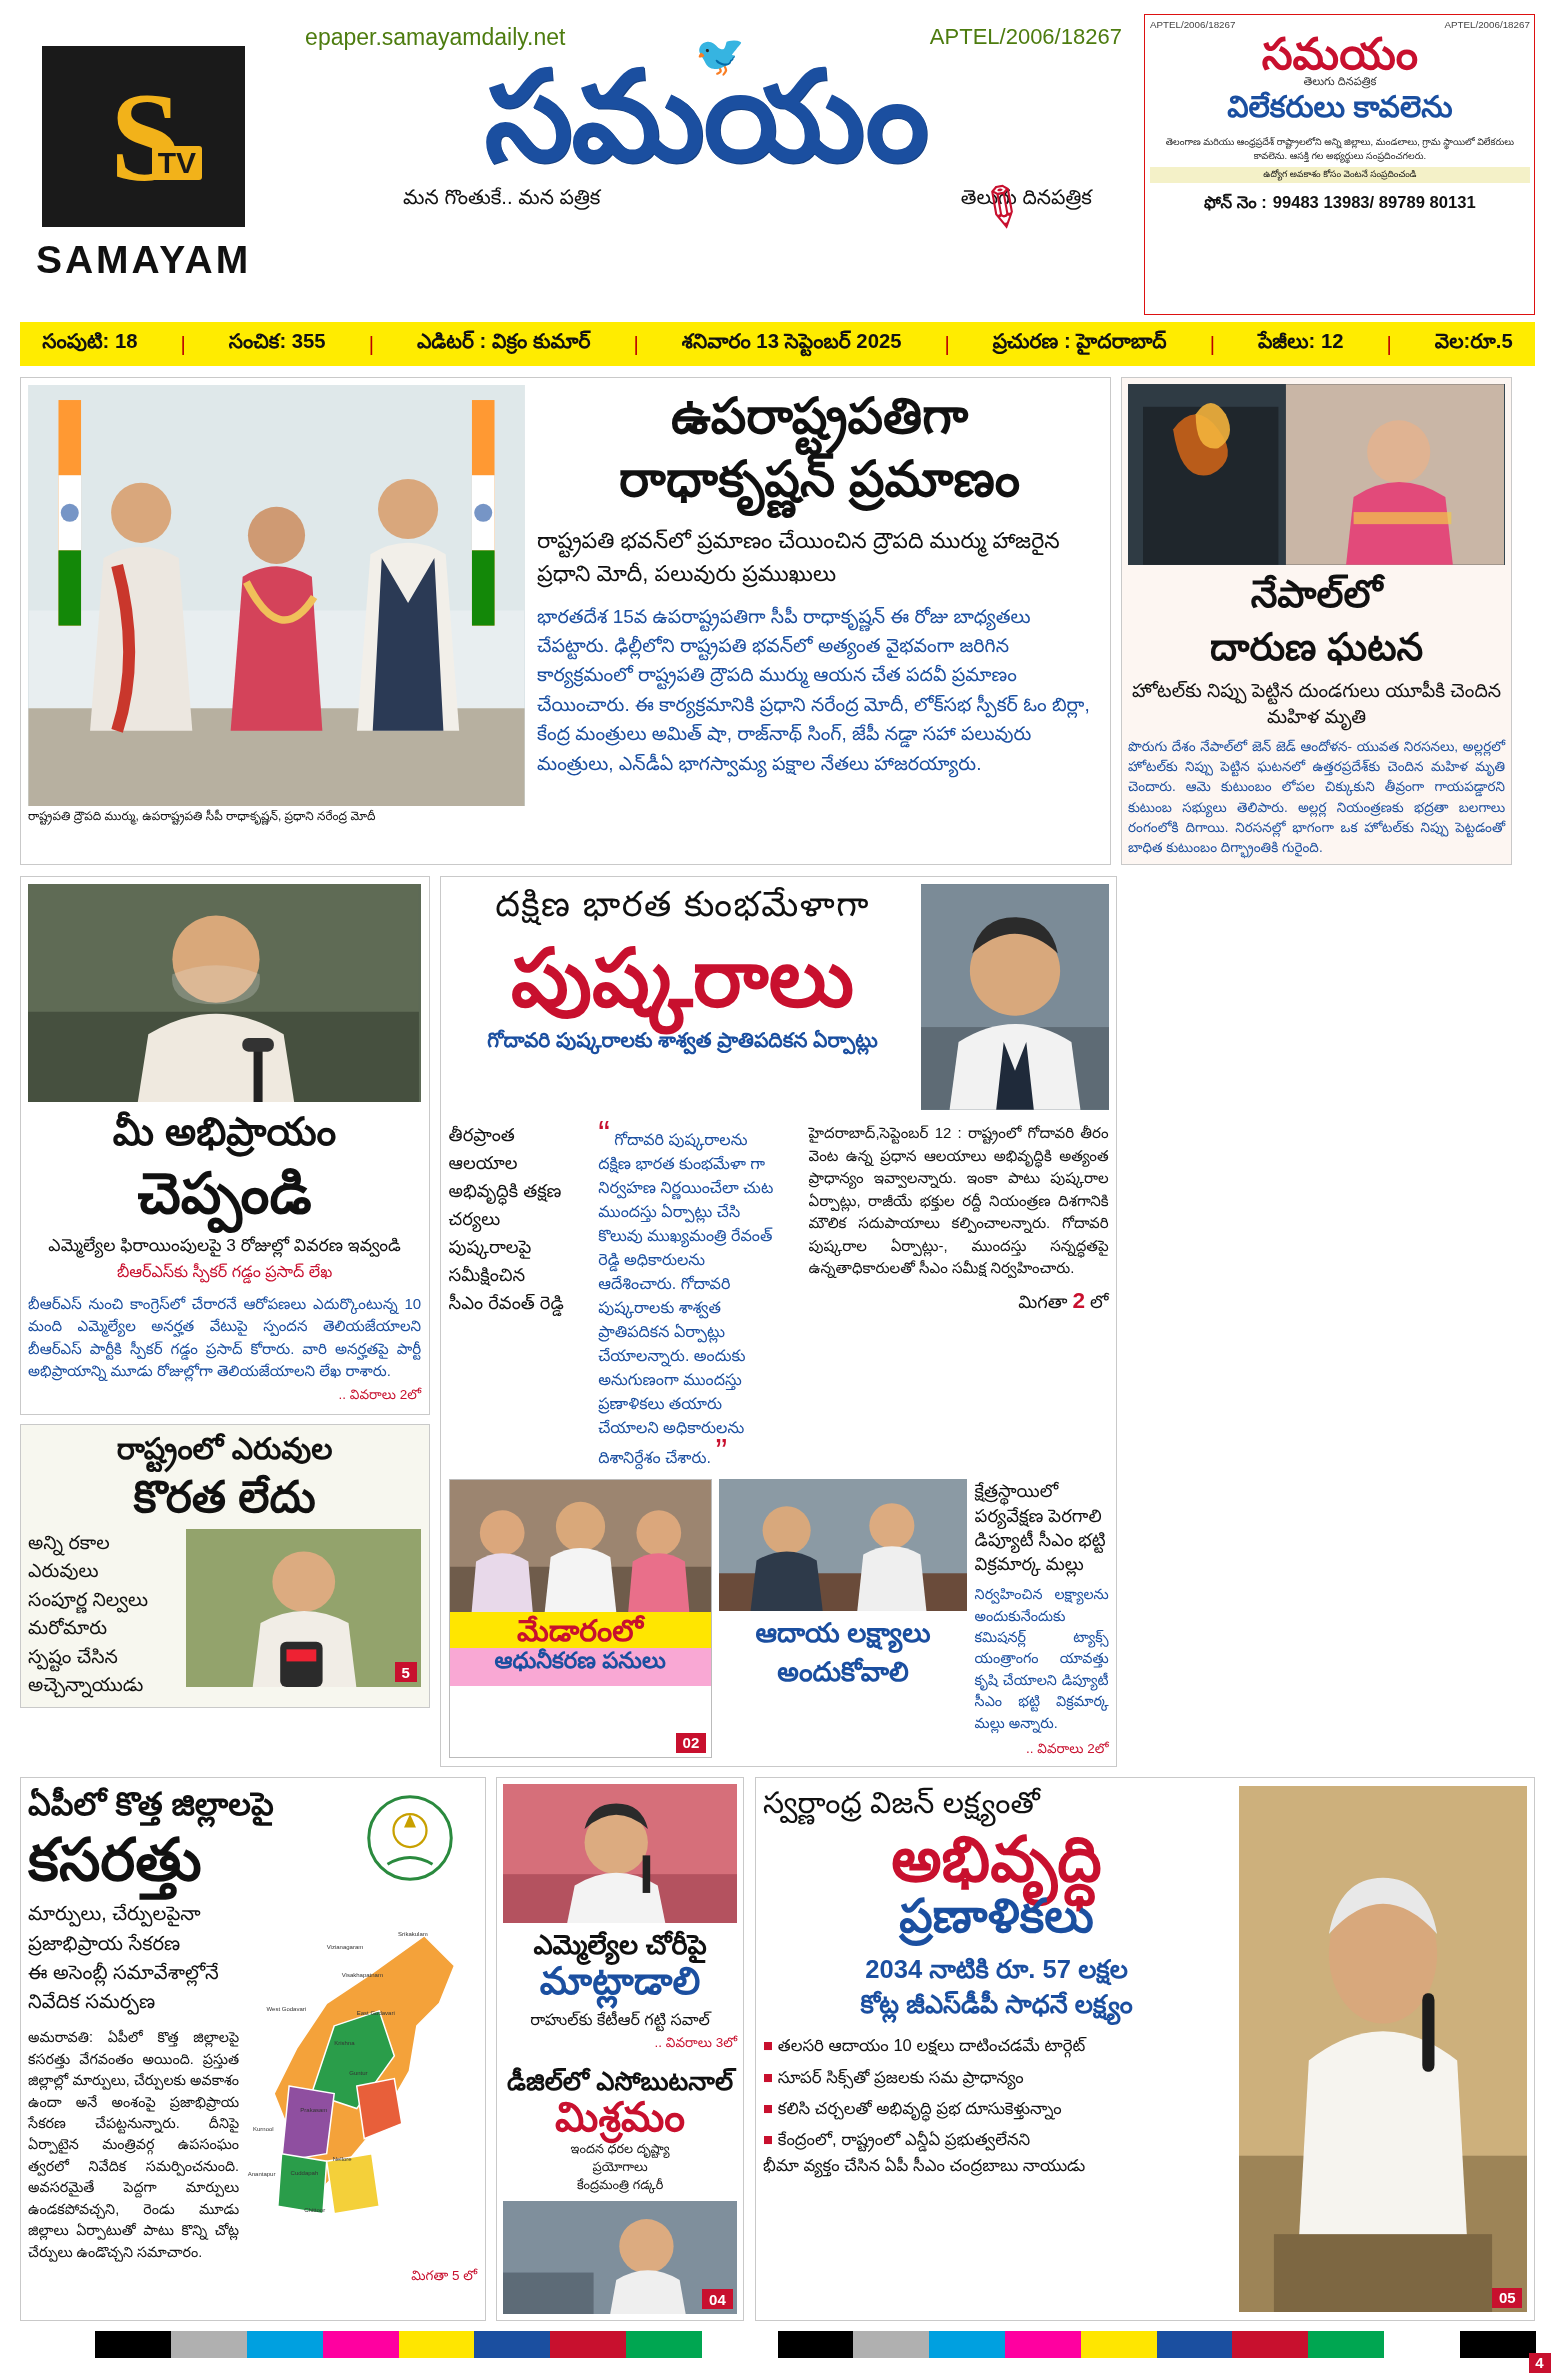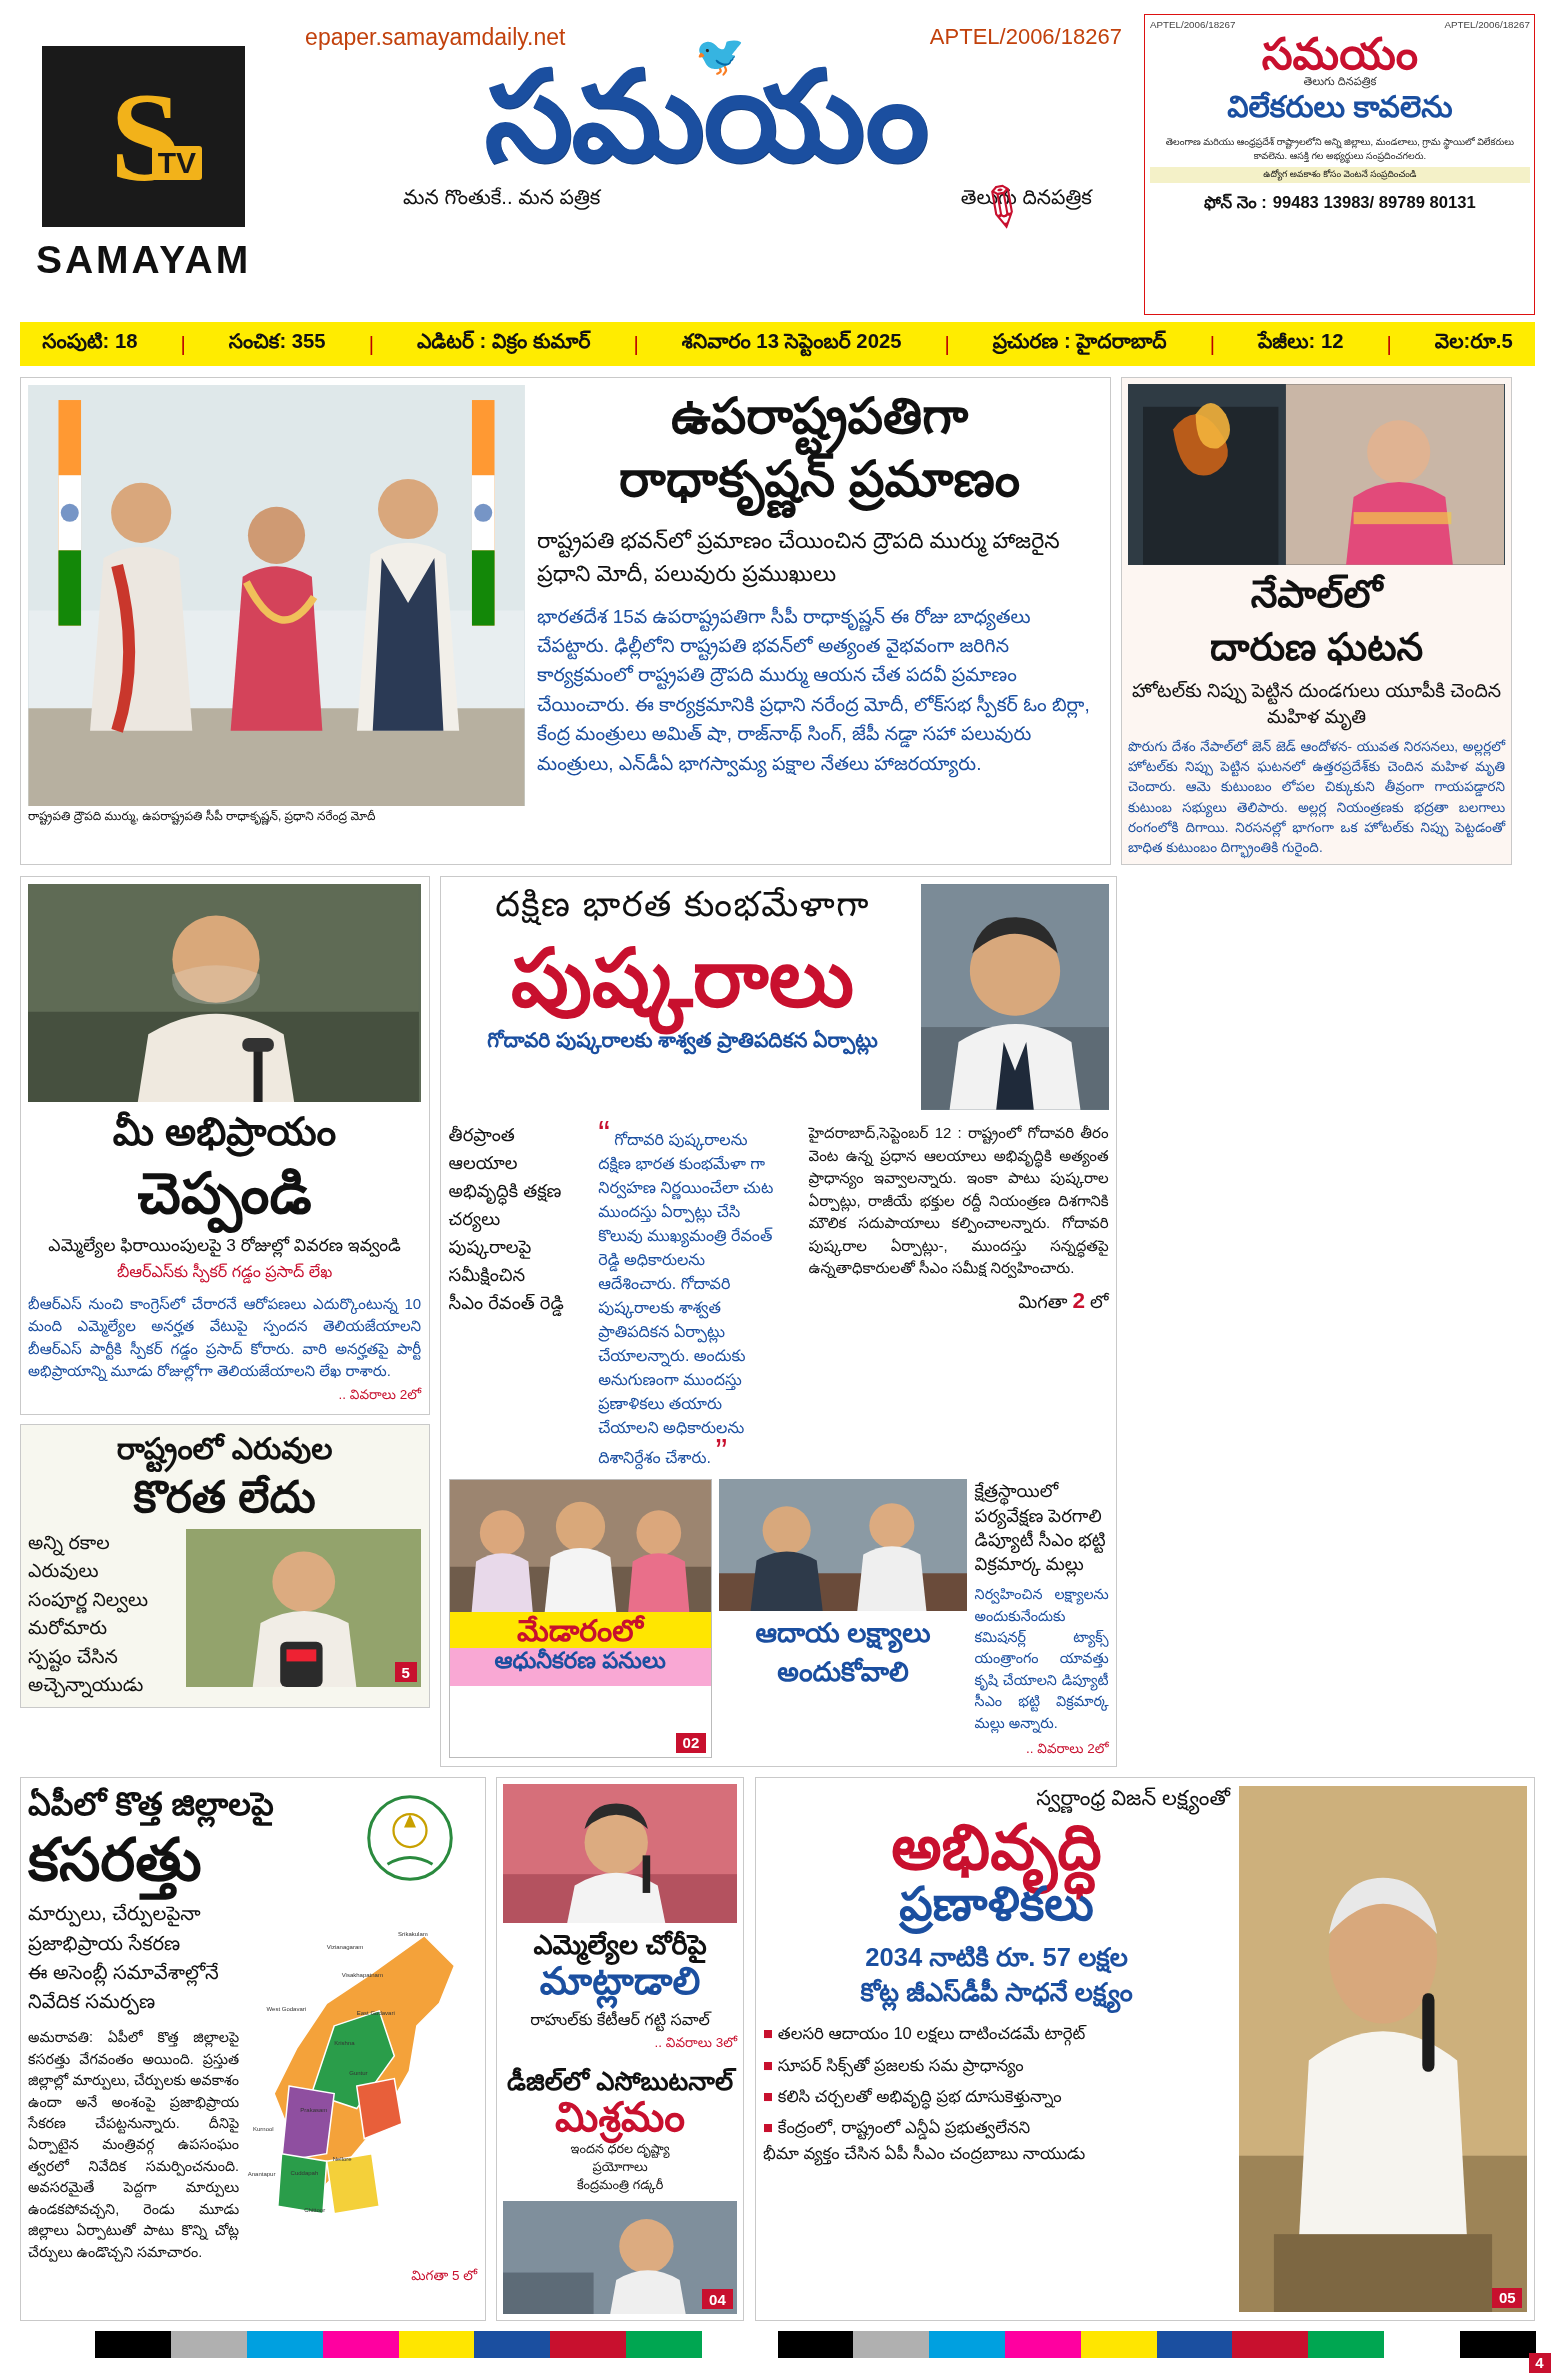--- a/index.html
+++ b/index.html
@@ -16,21 +16,21 @@
 
   
   .masthead { display: flex; align-items: stretch; height: 301px; gap: 7.5px; }
   .logo-box { width: 248px; display:flex; flex-direction:column; align-items:center; justify-content:center; }
   .logo-sq { width: 203px; height: 181px; background:#1a1a1a; display:flex; align-items:center; justify-content:center; position:relative; }
   .logo-s { font-size: 128px; font-weight:bold; color:#f2b21a; font-family:"Liberation Serif", serif; line-height:1; letter-spacing:-4.5px; }
   .logo-tv { position:absolute; right:43px; bottom:47px; background:#f2b21a; color:#1a1a1a; font-size:30px; font-weight:bold; padding:0 6px; border-radius:3px;}
   .logo-name { font-size:39px; font-weight:bold; letter-spacing:3px; margin-top:11px; color:#111; }
 
   .title-box { flex:1; display:flex; flex-direction:column; align-items:center; position:relative; padding-top:6px;}
-  .epaper-row { width:100%; display:flex; justify-content:space-between; align-items:flex-start; font-size:22.6px; color:#c2410c; padding: 4.5px 15px 0 30px;}
+  .epaper-row { width:100%; display:flex; justify-content:space-between; align-items:flex-start; font-size:22.6px; color:#4d7c0f; padding: 4.5px 15px 0 30px;}
   .epaper-url { font-size:23px; }
   .aptel { font-size:22px; }
   .big-title { font-size: 126px; color:#1b4fa0; font-weight:bold; line-height:1; margin-top:3px; letter-spacing:-1.5px; text-shadow:0.8px 0.8px 0 #17407f;}
   .sub-row { width:100%; display:flex; justify-content:space-between; padding:6px 45px 0 128px; font-size:20.3px; color:#111; }
   .bird { position:absolute; left:421px; top:16.6px; font-size:42px; color:#2d7fd0; transform:rotate(-18deg); }
   .pen { position:absolute; right:113px; top:162px; font-size:54px; color:#c8102e; transform:rotate(35deg);}
 
   .adbox { width: 391px; border:1.5px solid #d11; padding:4.5px; display:flex; flex-direction:column; }
   .ad-top { display:flex; justify-content:space-between; font-size:9.8px; color:#444; }
   .ad-logo { text-align:center; font-size:44px; font-weight:bold; color:#c8102e; line-height:1; margin-top:1.5px;}
@@ -126,21 +126,21 @@
   .ktr .t2 { font-size:38px; font-weight:bold; text-align:center; color:#1b4fa0; line-height:1.05;}
   .ktr .s { font-size:16px; text-align:center; margin-top:7.5px; line-height:1.35;}
   .ktr .m { font-size:13.5px; color:#c8102e; text-align:right; margin-top:4.5px;}
   .ktr .t3 { font-size:25.6px; font-weight:bold; text-align:center; margin-top:12px; line-height:1.2;}
   .ktr .t4 { font-size:41px; font-weight:bold; text-align:center; color:#c8102e; line-height:1;}
   .ktr .ph2 { width:100%; height:113px; background:#6b7f8c; margin-top:6px; position:relative;}
   .ktr .cp { font-size:12.8px; text-align:center; margin-top:3px;}
 
   .cbn { flex:1; border:0.8px solid #c9c9c9; padding:7.5px; display:flex; gap:9px;}
   .cbn-l { flex:1; }
-  .cbn-h0 { font-size:21px; text-align:right; color:#111;}
+  .cbn-h0 { font-size:30px; text-align:left; color:#111;}
   .cbn-h1 { font-size:63px; font-weight:bold; color:#c8102e; text-align:center; line-height:1.02;}
   .cbn-h2 { font-size:47px; font-weight:bold; color:#1b4fa0; text-align:center; line-height:1.05;}
   .cbn-sub { font-size:25.6px; font-weight:bold; color:#1b4fa0; text-align:center; margin-top:12px; line-height:1.35;}
   .cbn-list { font-size:16.6px; line-height:1.6; margin-top:12px;}
   .cbn-list div { margin-bottom:4.5px; }
   .bull { color:#c8102e; }
   .cbn-r { width:288px; background:#c9a86a; position:relative;}
 
   .colorbar { display:flex; margin-top:10.5px; height:27px; }
   .colorbar div { flex:1; }

